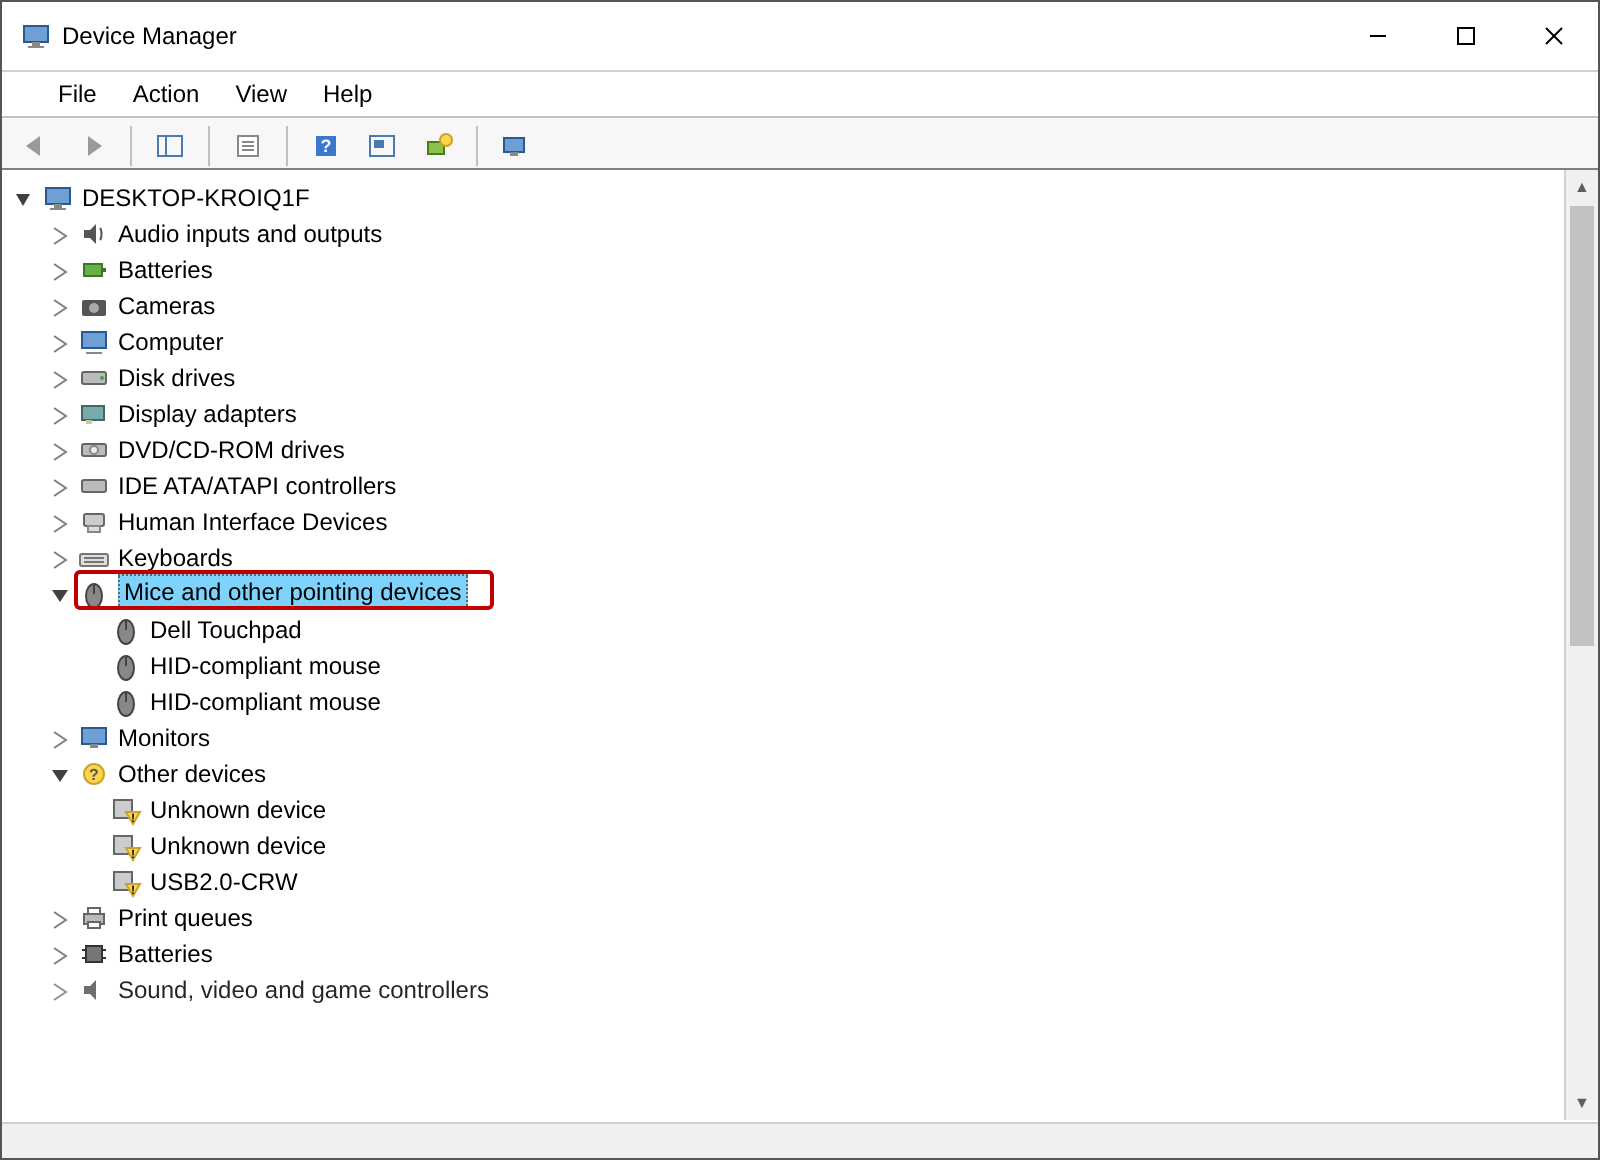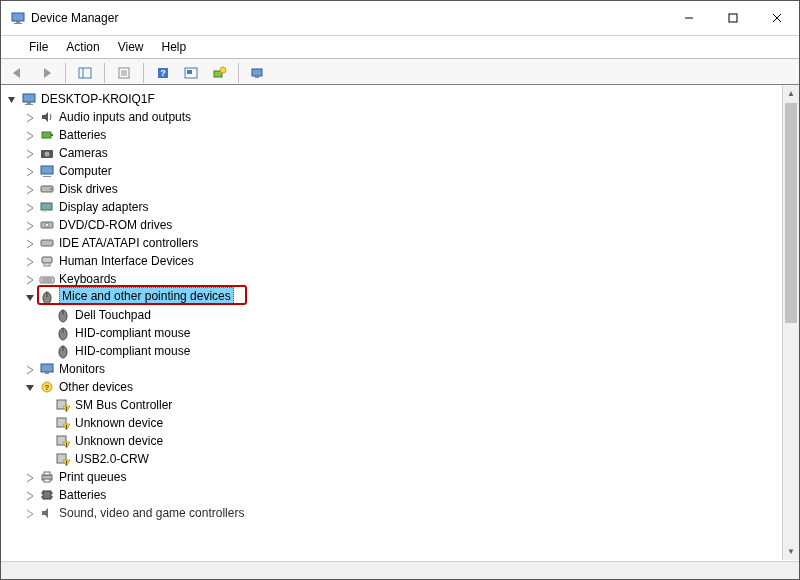--- a/index.html
+++ b/index.html
@@ -486,31 +486,20 @@
     </div>
     <div class="node">
       <span class="spacer" style="width:50px"></span>
       <span class="node-icon">
           <svg width="16" height="16" viewBox="0 0 16 16">
             <rect x="2" y="3" width="9" height="9" fill="#ccc" stroke="#666"></rect>
             <path d="M8 9 L15 9 L11.5 15 Z" fill="#ffd54a" stroke="#c9a227"></path>
             <text x="11.5" y="14" font-size="6" fill="#000" text-anchor="middle" font-weight="bold">!</text>
           </svg>
         </span>
-      <span class="node-label">SM Bus Controller</span>
-    </div>
-    <div class="node">
-      <span class="spacer" style="width:50px"></span>
-      <span class="node-icon">
-          <svg width="16" height="16" viewBox="0 0 16 16">
-            <rect x="2" y="3" width="9" height="9" fill="#ccc" stroke="#666"></rect>
-            <path d="M8 9 L15 9 L11.5 15 Z" fill="#ffd54a" stroke="#c9a227"></path>
-            <text x="11.5" y="14" font-size="6" fill="#000" text-anchor="middle" font-weight="bold">!</text>
-          </svg>
-        </span>
       <span class="node-label">Unknown device</span>
     </div>
     <div class="node">
       <span class="spacer" style="width:50px"></span>
       <span class="node-icon">
           <svg width="16" height="16" viewBox="0 0 16 16">
             <rect x="2" y="3" width="9" height="9" fill="#ccc" stroke="#666"></rect>
             <path d="M8 9 L15 9 L11.5 15 Z" fill="#ffd54a" stroke="#c9a227"></path>
             <text x="11.5" y="14" font-size="6" fill="#000" text-anchor="middle" font-weight="bold">!</text>
           </svg>

